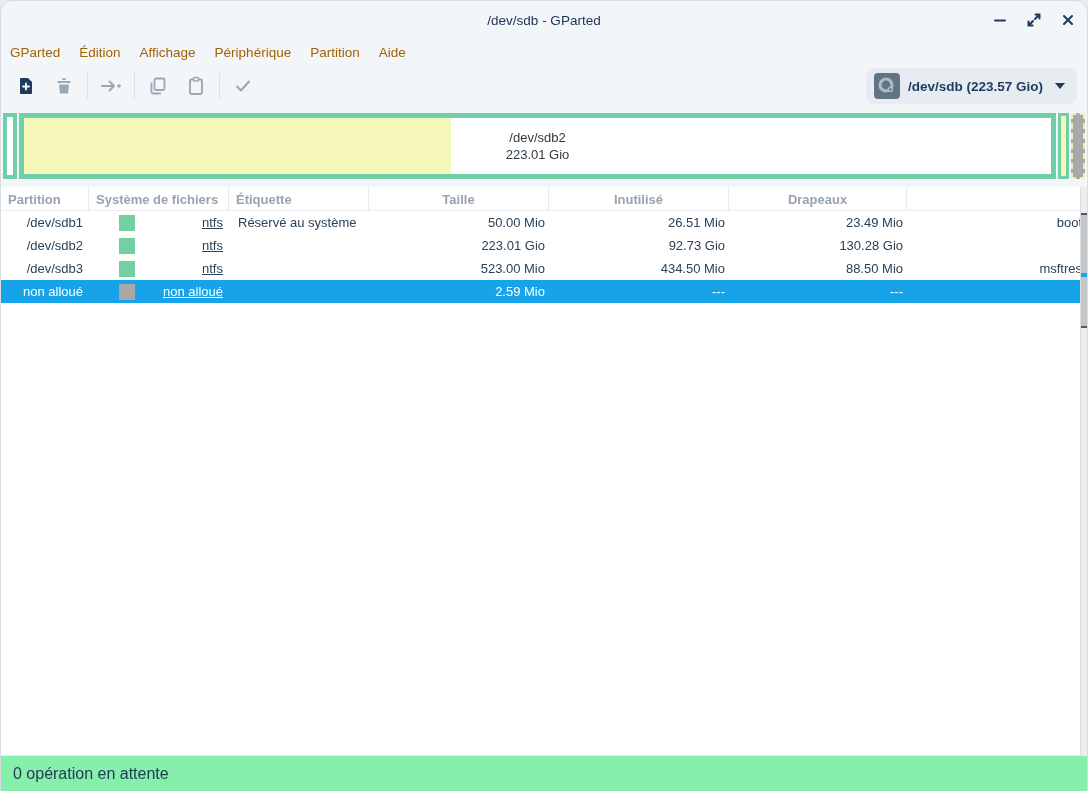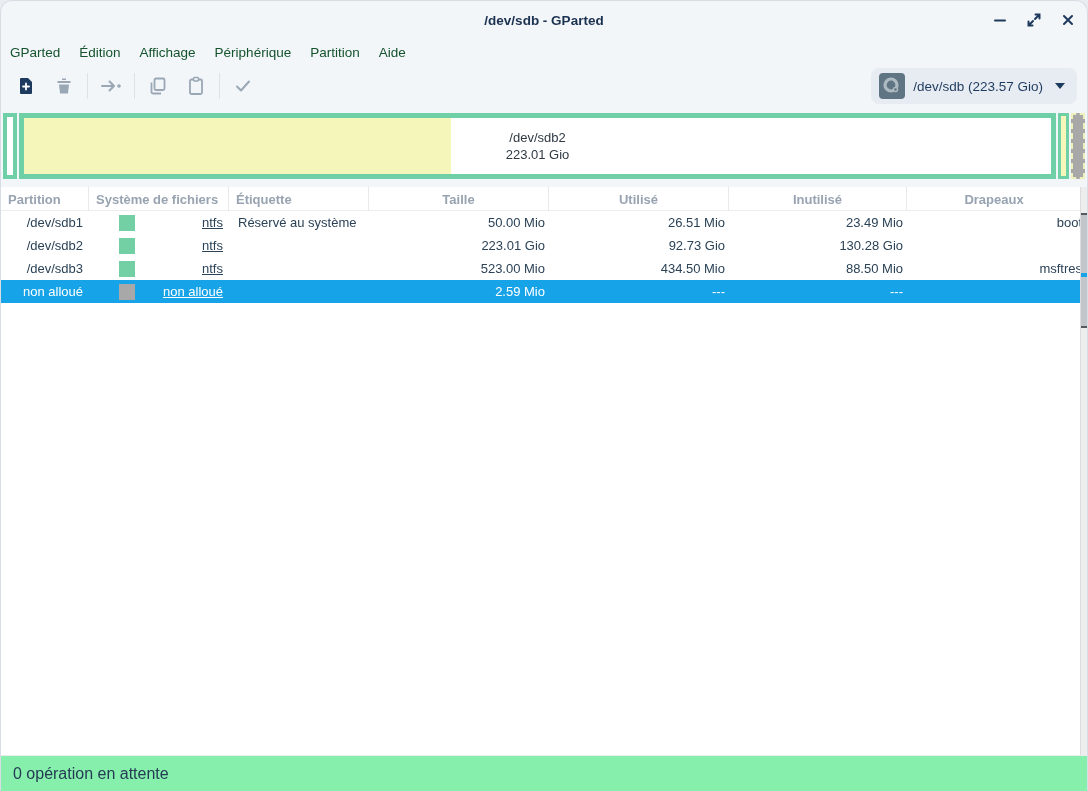--- a/index.html
+++ b/index.html
@@ -17,56 +17,56 @@
     overflow: hidden;
     display: flex; flex-direction: column;
     border: 1px solid #d8dde3; border-bottom: none;
   }
   
   .titlebar {
     height: 38px; flex: 0 0 38px;
     position: relative;
     display: flex; align-items: center; justify-content: center;
   }
-  .titlebar .title { font-weight: bold; font-size: 13.5px; color: #1a3150; }
+  .titlebar .title { font-weight: normal; font-size: 13.5px; color: #1a3150; }
   .win-controls {
     position: absolute; right: 8px; top: 0; height: 38px;
     display: flex; align-items: center; gap: 12px;
   }
   .win-btn {
     width: 22px; height: 22px; border: none; background: transparent;
     display: flex; align-items: center; justify-content: center; cursor: pointer;
   }
   .win-btn svg { stroke: #1d3a5c; stroke-width: 2; fill: none; stroke-linecap: round; }
   
   .menubar {
     height: 26px; flex: 0 0 26px;
     display: flex; align-items: center;
     padding-left: 8px; gap: 17px;
-    font-size: 13.5px; color: #14532d;
+    font-size: 13.5px; color: #a16207;
   }
   .menu-item { padding: 2px 1px; cursor: default; }
   
   .toolbar {
     height: 42px; flex: 0 0 42px;
     display: flex; align-items: center;
     padding-left: 6px;
   }
   .tool-btn {
     width: 38px; height: 34px; border: none; background: transparent;
     display: flex; align-items: center; justify-content: center;
   }
   .tool-sep { width: 1px; height: 26px; background: #dde2e8; margin: 0 4px; }
   .toolbar .spacer { flex: 1; }
   .device-selector {
     height: 36px; margin-right: 10px;
     display: flex; align-items: center; gap: 8px;
     background: #e7ecf2; border: none; border-radius: 8px;
     padding: 0 12px 0 8px; cursor: pointer;
-    font-size: 13.5px; color: #1d3a5f;
+    font-size: 13.5px; color: #1d3a5f; font-weight: bold;
   }
   .device-caret {
     width: 0; height: 0; margin-left: 4px;
     border-left: 5px solid transparent; border-right: 5px solid transparent;
     border-top: 6px solid #1d3a5f;
   }
   
   .diskbar-area {
     height: 80px; flex: 0 0 80px;
     padding: 6px 2px 8px 2px;
@@ -225,21 +225,20 @@
       </div>
       <div class="seg unallocated-selected" style="width: 14px; background: rgb(168, 168, 168); border: 2px dashed rgb(238, 240, 188);"></div>
     </div>
 
   <div class="table-wrap">
     <div class="grid-row thead" id="table-head">
         <div class="hcell h-left">Partition</div>
         <div class="hcell h-left">Système de fichiers</div>
         <div class="hcell h-left">Étiquette</div>
         <div class="hcell h-center">Taille</div>
-        <div class="hcell h-center">Utilisé</div>
         <div class="hcell h-center">Inutilisé</div>
         <div class="hcell h-center">Drapeaux</div>
       </div>
     <div id="table-body">
         <div class="grid-row">
           <div class="cell c-partition">/dev/sdb1</div>
           <div class="cell c-fs">
             <span class="fs-swatch" style="background: rgb(114, 208, 164);"></span>
             <span class="fs-name">ntfs</span>
           </div>

